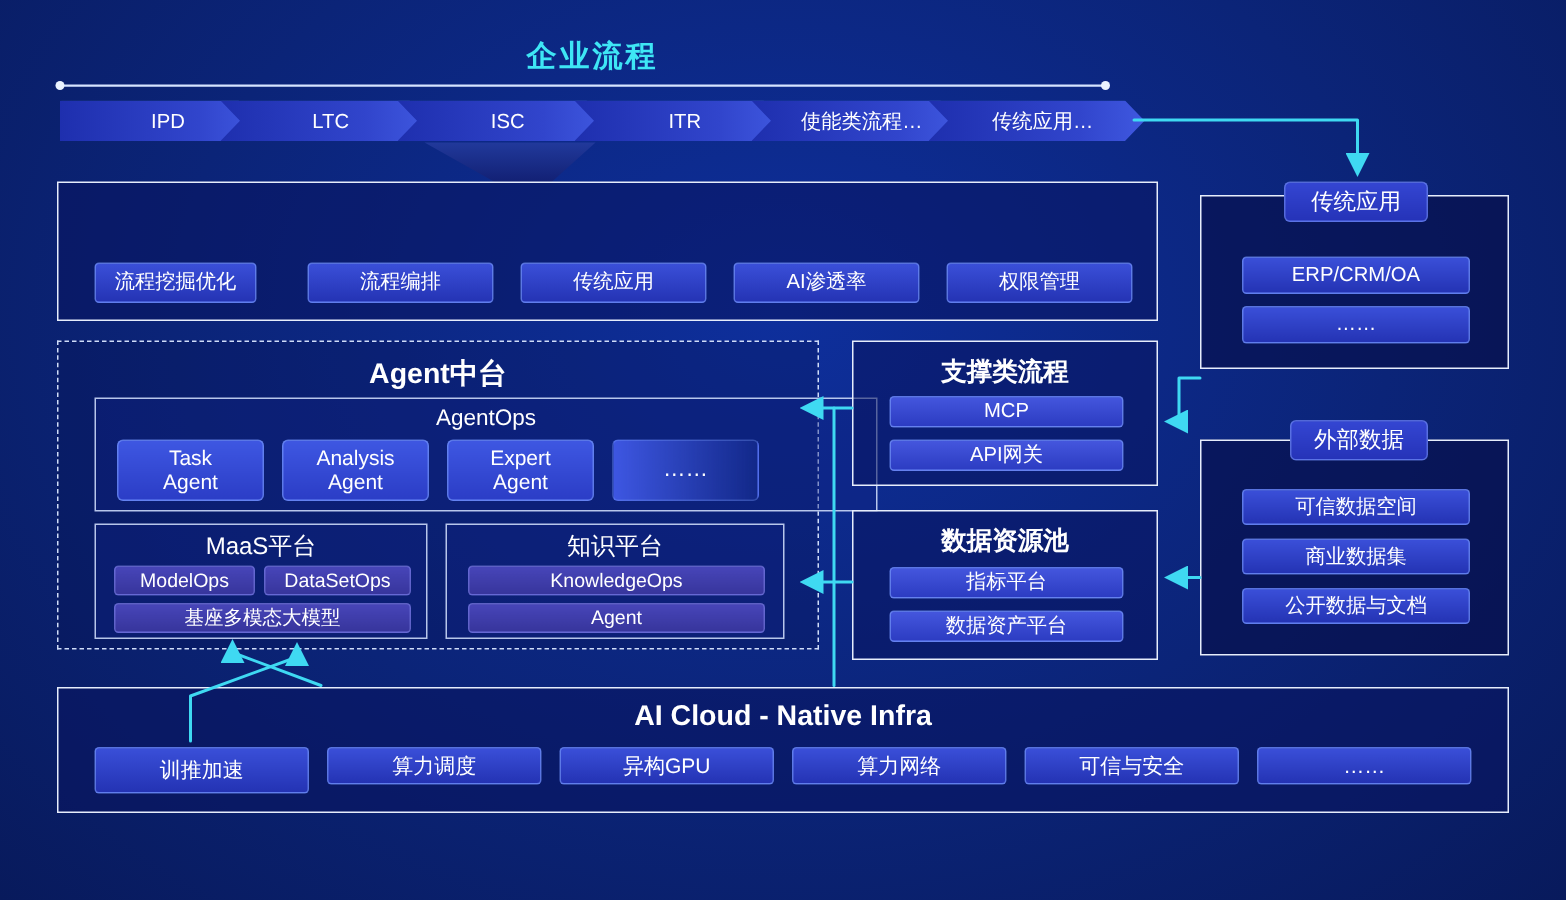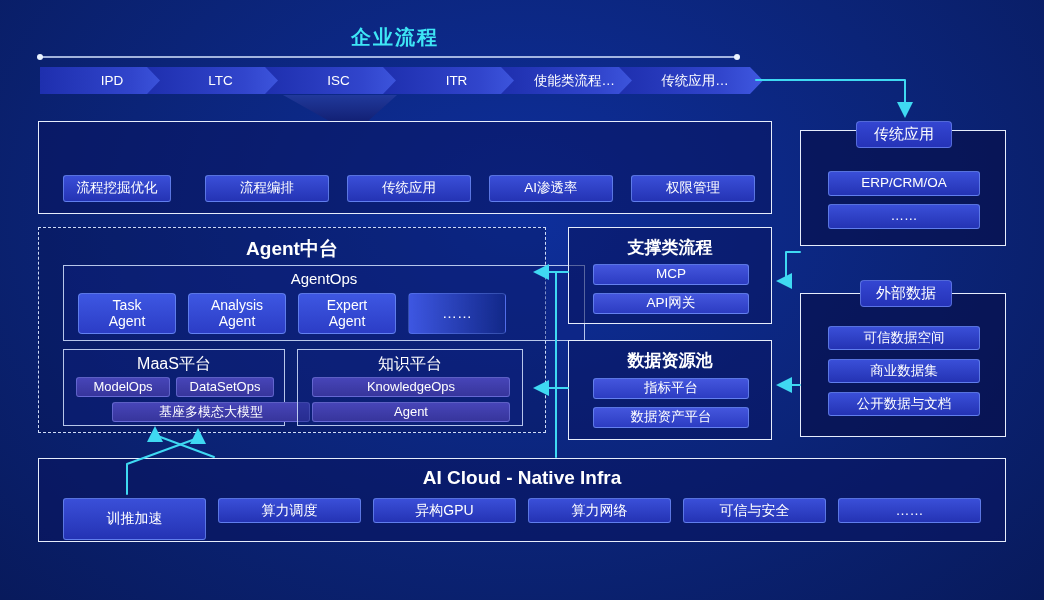--- a/index.html
+++ b/index.html
@@ -105,21 +105,21 @@
       <div class="chip agent" style="left:234px;top:27px;width:98px;height:41px;">
           <span class="wrap">Expert Agent</span>
         </div>
       <div class="chip agent-fade" style="left:344px;top:27px;width:98px;height:41px;">……</div>
     </div>
 
     <div class="subbox" style="left:24px;top:121px;width:222px;height:77px;">
       <div class="sublabel">MaaS平台</div>
       <div class="chip indigo" style="left:12px;top:27px;width:94px;height:20px;">ModelOps</div>
       <div class="chip indigo" style="left:112px;top:27px;width:98px;height:20px;">DataSetOps</div>
-      <div class="chip indigo" style="left:12px;top:52px;width:198px;height:20px;margin-left:36px;">基座多模态大模型</div>
+      <div class="chip indigo" style="left:12px;top:52px;width:198px;height:20px;">基座多模态大模型</div>
     </div>
 
     <div class="subbox" style="left:258px;top:121px;width:226px;height:77px;">
       <div class="sublabel">知识平台</div>
       <div class="chip indigo" style="left:14px;top:27px;width:198px;height:20px;">KnowledgeOps</div>
       <div class="chip indigo" style="left:14px;top:52px;width:198px;height:20px;">Agent</div>
     </div>
   </div>
 
   <div class="panel" style="left:568px;top:227px;width:204px;height:97px;">
@@ -142,21 +142,21 @@
 
   <div class="panel darkfill" style="left:800px;top:293px;width:206px;height:144px;">
     <div class="chip" style="left:27px;top:32px;width:152px;height:24px;">可信数据空间</div>
     <div class="chip" style="left:27px;top:65px;width:152px;height:24px;">商业数据集</div>
     <div class="chip" style="left:27px;top:98px;width:152px;height:24px;">公开数据与文档</div>
   </div>
   <div class="tab" style="left:860px;top:280px;width:92px;height:27px;">外部数据</div>
 
   <div class="panel" style="left:38px;top:458px;width:968px;height:84px;">
     <div class="panel-title">AI Cloud - Native Infra</div>
-    <div class="chip infra" style="left:24px;top:39px;width:143px;height:42px;">训推加速</div>
+    <div class="chip infra" style="left:24px;top:39px;width:143px;height:31px;">训推加速</div>
     <div class="chip infra" style="left:179px;top:39px;width:143px;height:25px;">算力调度</div>
     <div class="chip infra" style="left:334px;top:39px;width:143px;height:25px;">异构GPU</div>
     <div class="chip infra" style="left:489px;top:39px;width:143px;height:25px;">算力网络</div>
     <div class="chip infra" style="left:644px;top:39px;width:143px;height:25px;">可信与安全</div>
     <div class="chip infra" style="left:799px;top:39px;width:143px;height:25px;">……</div>
   </div>
 
   <svg class="layer fg-layer" width="1044" height="600">
     <defs>
       <marker id="ah" markerWidth="8" markerHeight="8" refX="6" refY="4" orient="auto">

